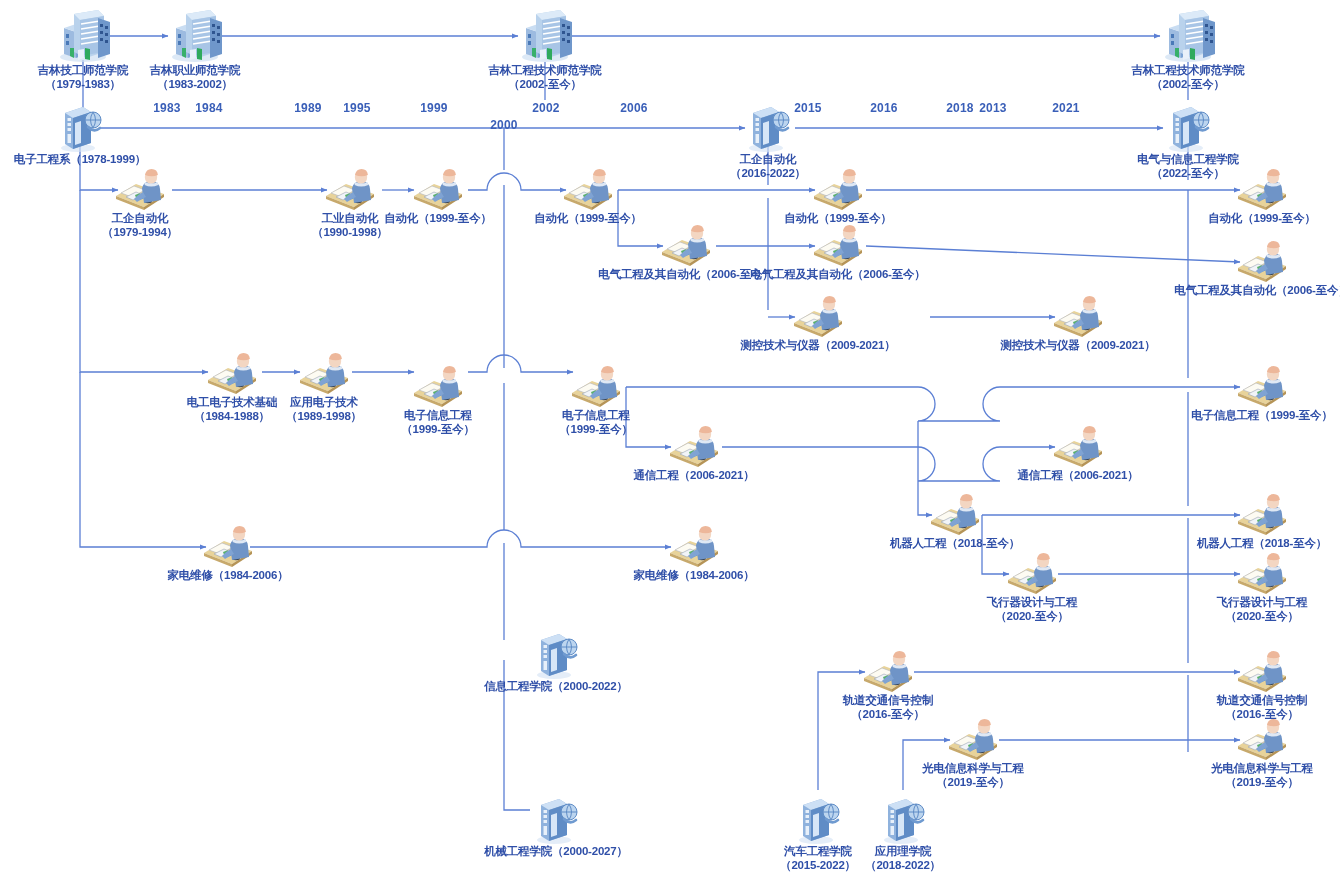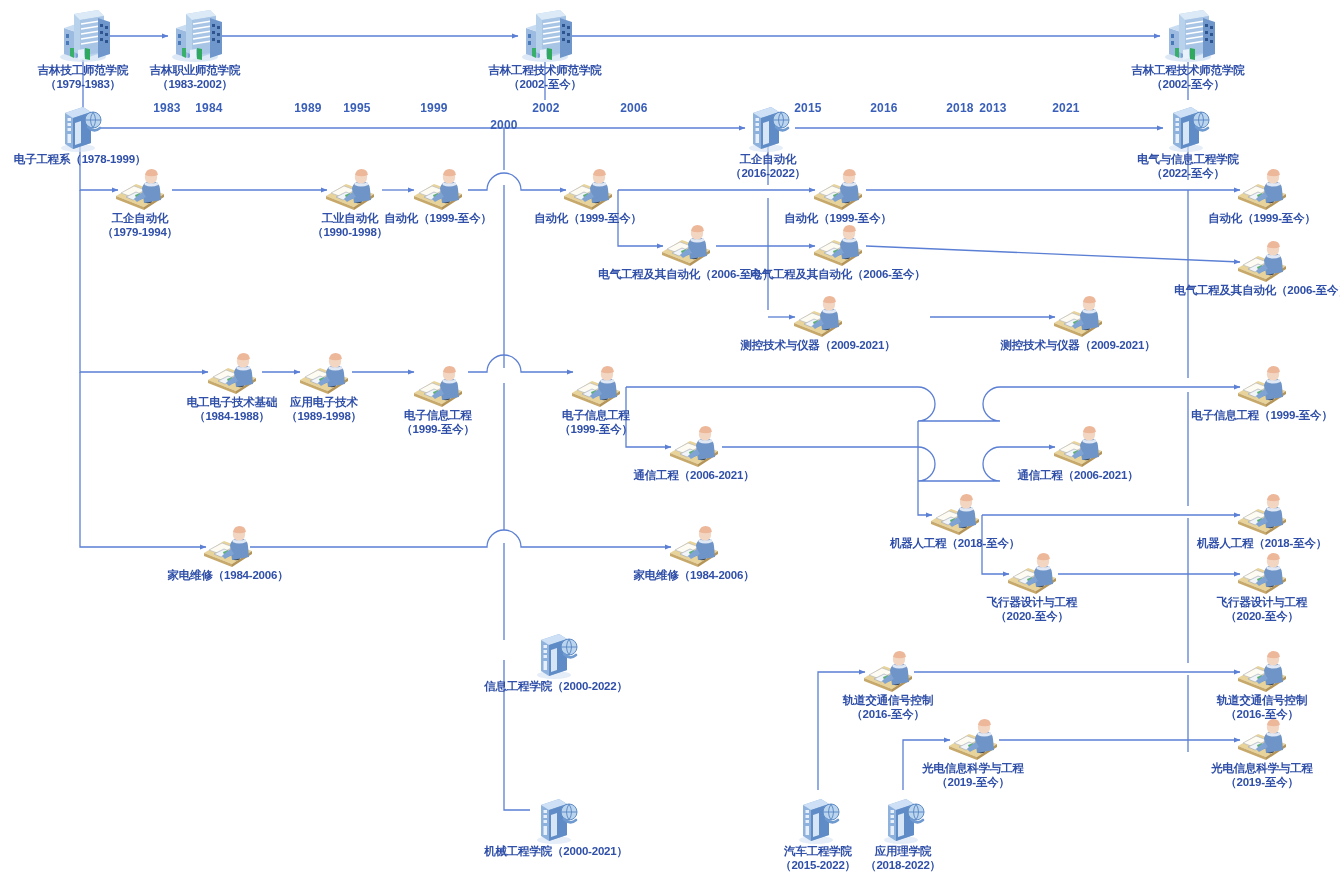--- a/index.html
+++ b/index.html
@@ -358,21 +358,21 @@
     <rect x="10.5" y="20" width="3.5" height="3" fill="#e7f0fa"></rect>
     <rect x="10.5" y="25" width="3.5" height="3" fill="#e7f0fa"></rect>
     <rect x="10.5" y="31" width="3.5" height="9" fill="#e7f0fa"></rect>
     <path d="M18 20 L24 18 L24 40 L18 42 z" fill="#d7e6f7"></path>
     <circle cx="36" cy="17" r="8" fill="#bcd5ef" stroke="#5f8cc6" stroke-width="1"></circle>
     <path d="M28 17 L44 17 M36 9 Q31 17 36 25 M36 9 Q41 17 36 25" stroke="#5f8cc6" stroke-width="1" fill="none"></path>
     <path d="M31 24 q6 6 12 1" stroke="#6f9ad0" stroke-width="2.6" fill="none" stroke-linecap="round"></path>
   </svg>
         </span>
         <div class="lbl">
-          <div>机械工程学院（2000-2021）</div>
+          <div>机械工程学院（2000-2027）</div>
         </div>
       </div>
       <div class="node" style="left: 818px; top: 795px; width: 0px; height: 50px;">
         <span class="ico">
           <svg class="srv-ico" viewBox="0 0 46 50">
     <ellipse cx="21" cy="45" rx="17" ry="4" fill="#d5e3f5" opacity=".65"></ellipse>
     <path d="M8 10 L26 4 L34 9 L34 40 L16 46 L8 41 z" fill="#8fb2dd"></path>
     <path d="M8 10 L26 4 L34 9 L16 15 z" fill="#cde0f5"></path>
     <path d="M16 15 L34 9 L34 40 L16 46 z" fill="#5f8cc6"></path>
     <rect x="10.5" y="15" width="3.5" height="3" fill="#e7f0fa"></rect>

